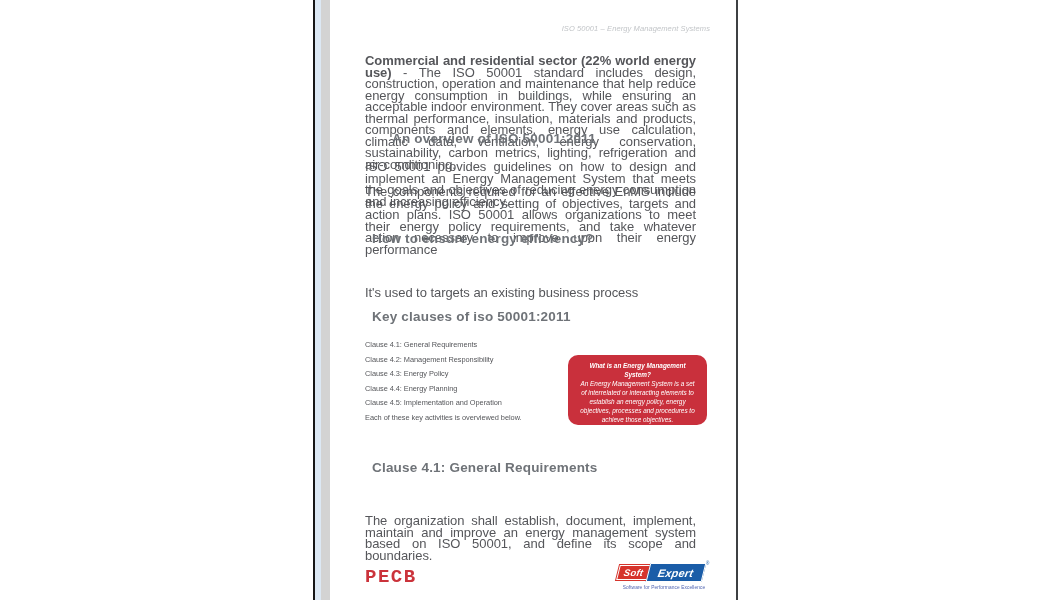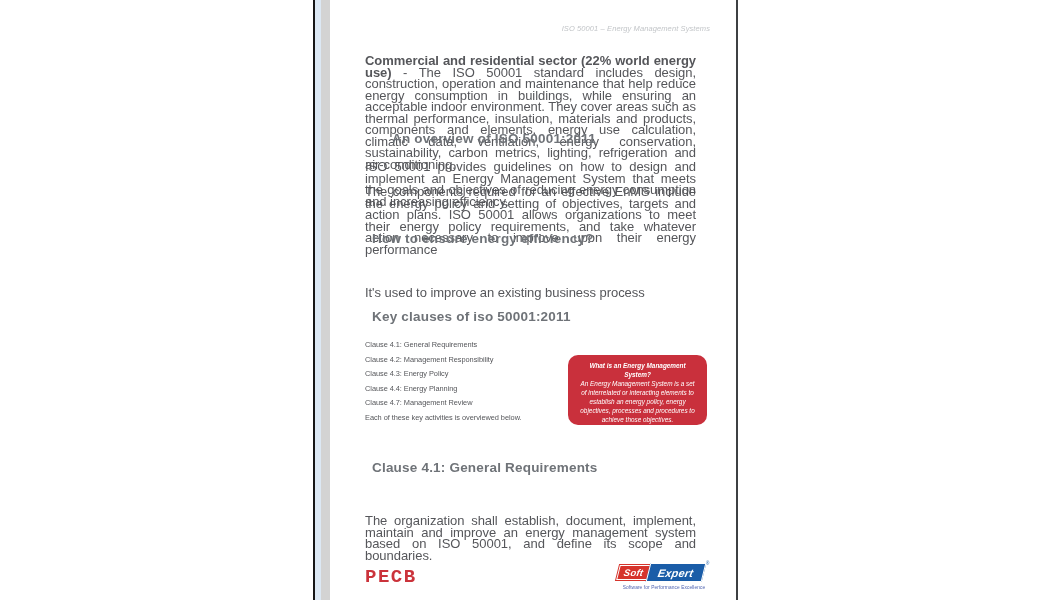--- a/index.html
+++ b/index.html
@@ -123,30 +123,30 @@
 
     <div class="doc-header">ISO 50001 – Energy Management Systems</div>
 
     <p class="para intro"><span class="lead">Commercial and residential sector (22% world energy use)</span><span> - The ISO 50001 standard includes design, construction, operation and maintenance that help reduce energy consumption in buildings, while ensuring an acceptable indoor environment. They cover areas such as thermal performance, insulation, materials and products, components and elements, energy use calculation, climatic data, ventilation, energy conservation, sustainability, carbon metrics, lighting, refrigeration and air-conditioning.</span></p>
 
     <div class="h2 h-overview">An overview of ISO 50001:2011</div>
     <p class="para p-overview1">ISO 50001 provides guidelines on how to design and implement an Energy Management System that meets the goals and objectives of reducing energy consumption and increasing efficiency.</p>
     <p class="para p-overview2">The components required for an effective EnMS include the energy policy and setting of objectives, targets and action plans. ISO 50001 allows organizations to meet their energy policy requirements, and take whatever action necessary to improve upon their energy performance</p>
 
     <div class="h2 h-efficiency">How to ensure energy efficiency?</div>
-    <p class="para p-eff2">It's used to improve an existing business process</p>
+    <p class="para p-eff2">It's used to targets an existing business process</p>
 
     <div class="h2 h-key">Key clauses of iso 50001:2011</div>
 
     <div class="clause-list">
       <div class="clause-item">Clause 4.1: General Requirements</div>
       <div class="clause-item">Clause 4.2: Management Responsibility</div>
       <div class="clause-item">Clause 4.3: Energy Policy</div>
       <div class="clause-item">Clause 4.4: Energy Planning</div>
-      <div class="clause-item">Clause 4.7: Management Review</div>
+      <div class="clause-item">Clause 4.5: Implementation and Operation</div>
       <div class="clause-item">Each of these key activities is overviewed below.</div>
     </div>
 
     <div class="callout" style="background: rgb(201, 48, 60);">
       <div class="callout-title">What is an Energy Management System?</div>
       <div class="callout-body">An Energy Management System is a set of interrelated or interacting elements to establish an energy policy, energy objectives, processes and procedures to achieve those objectives.</div>
     </div>
 
     <div class="h2 h-clause41">Clause 4.1: General Requirements</div>
     <p class="para p-clause41">The organization shall establish, document, implement, maintain and improve an energy management system based on ISO 50001, and define its scope and boundaries.</p>

